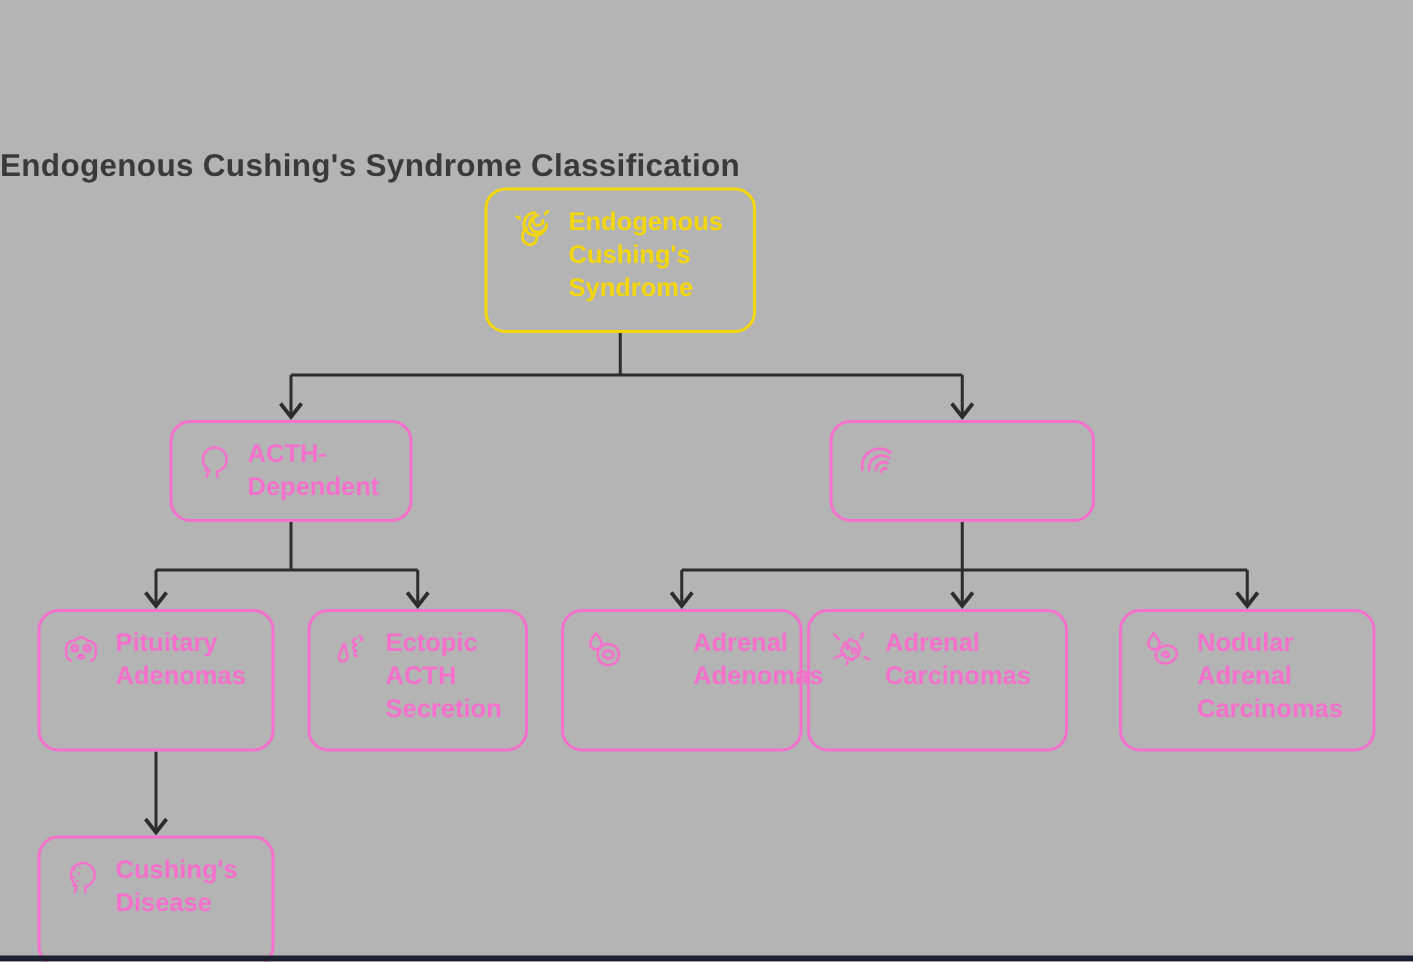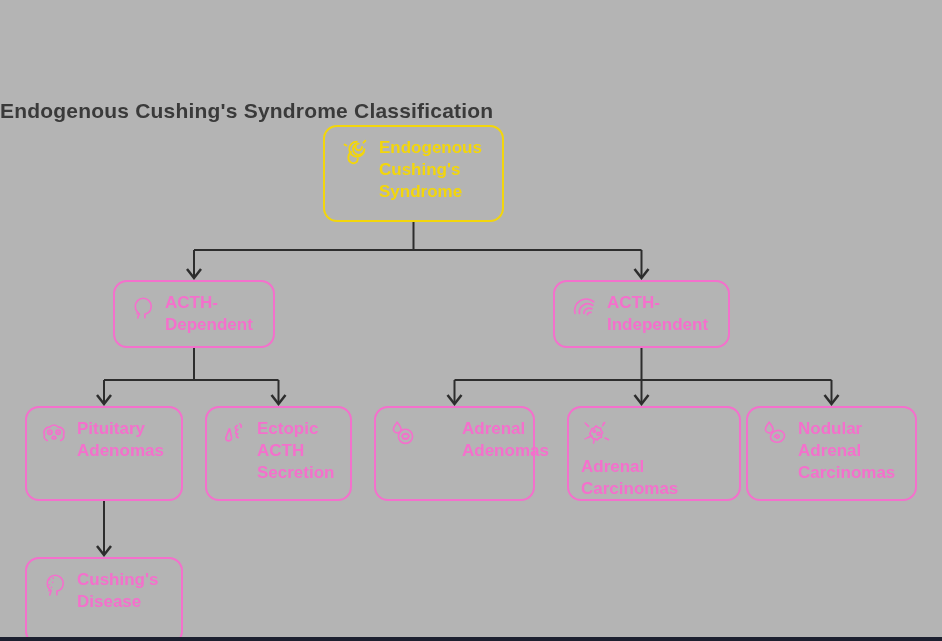--- a/index.html
+++ b/index.html
@@ -80,21 +80,20 @@
 
   <div class="node pink" style="left:553px; top:280px; width:177px; height:68px;">
     <span class="icon">
       <svg width="32" height="32" viewBox="0 0 36 36">
         <path d="M30 11 a13 13 0 0 0 -21 13"></path>
         <path d="M29 15 a9.5 9.5 0 0 0 -15 9"></path>
         <path d="M28 19 a6 6 0 0 0 -9 5"></path>
         <path d="M27 23 a3 3 0 0 0 -4 2.5"></path>
       </svg>
     </span>
-    <span class="label">ACTH-Independent</span>
   </div>
 
   <div class="node pink" style="left:205px; top:406px; width:147px; height:95px;">
     <span class="icon">
       <svg width="30" height="30" viewBox="0 0 36 36">
         <path d="M12 14 l-3.5 9 c-1 2.5 0.5 4.5 3 4.5 c2.5 0 4 -2 3.5 -4.5 L13 14 c-0.3 -1.2 -0.8 -1.2 -1 0 z"></path>
         <path d="M22 9 c-4 2 -2.5 5 0.5 5 c-3.5 1.5 -3.5 5 0 5 c-2.5 1.5 -2 4 0.5 4.5"></path>
         <path d="M25 7 c1.5 1 2 2.5 1.5 4"></path>
       </svg>
     </span>
@@ -118,21 +117,21 @@
     <span class="icon">
       <svg width="30" height="30" viewBox="0 0 36 36">
         <path d="M11 5 c-2.8 3.8 -4.5 5.8 -4.5 8.2 a4.6 4.6 0 0 0 9.2 0 c0 -2.4 -1.9 -4.4 -4.7 -8.2 z"></path>
         <circle cx="21" cy="22" r="8.5"></circle>
         <path d="M21 18.5 l1.2 1 1.6 -0.2 0.6 1.5 1 1.2 -1 1.2 -0.6 1.5 -1.6 -0.2 -1.2 1 -1.2 -1 -1.6 0.2 -0.6 -1.5 -1 -1.2 1 -1.2 0.6 -1.5 1.6 0.2 z"></path>
       </svg>
     </span>
     <span class="label">Adrenal Adenomas</span>
   </div>
 
-  <div class="node pink" style="left:567px; top:406px; width:174px; height:95px;flex-direction:column;">
+  <div class="node pink" style="left:538px; top:406px; width:174px; height:95px;">
     <span class="icon">
       <svg width="30" height="30" viewBox="0 0 36 36">
         <path d="M13 13 l3 -1 2 -2.5 2.5 2 3 0.5 0.5 3 2 2.5 -1.5 2.5 0 3 -3 1 -2 2.5 -2.5 -1.5 -3 -0.5 -1 -3 -2.5 -2 1 -3 z"></path>
         <path d="M9 10 l-3 -3 M12 22 l-5 2 M16 26 l-1 4 M26 9 l2.5 -3.5 M29 24 l4 2"></path>
         <circle cx="16" cy="16" r="1.4"></circle>
         <circle cx="21" cy="19" r="1.8"></circle>
         <path d="M27 6 h0.01 M5 6 h0.01 M5 25 h0.01"></path>
       </svg>
     </span>
     <span class="label">Adrenal Carcinomas</span>

